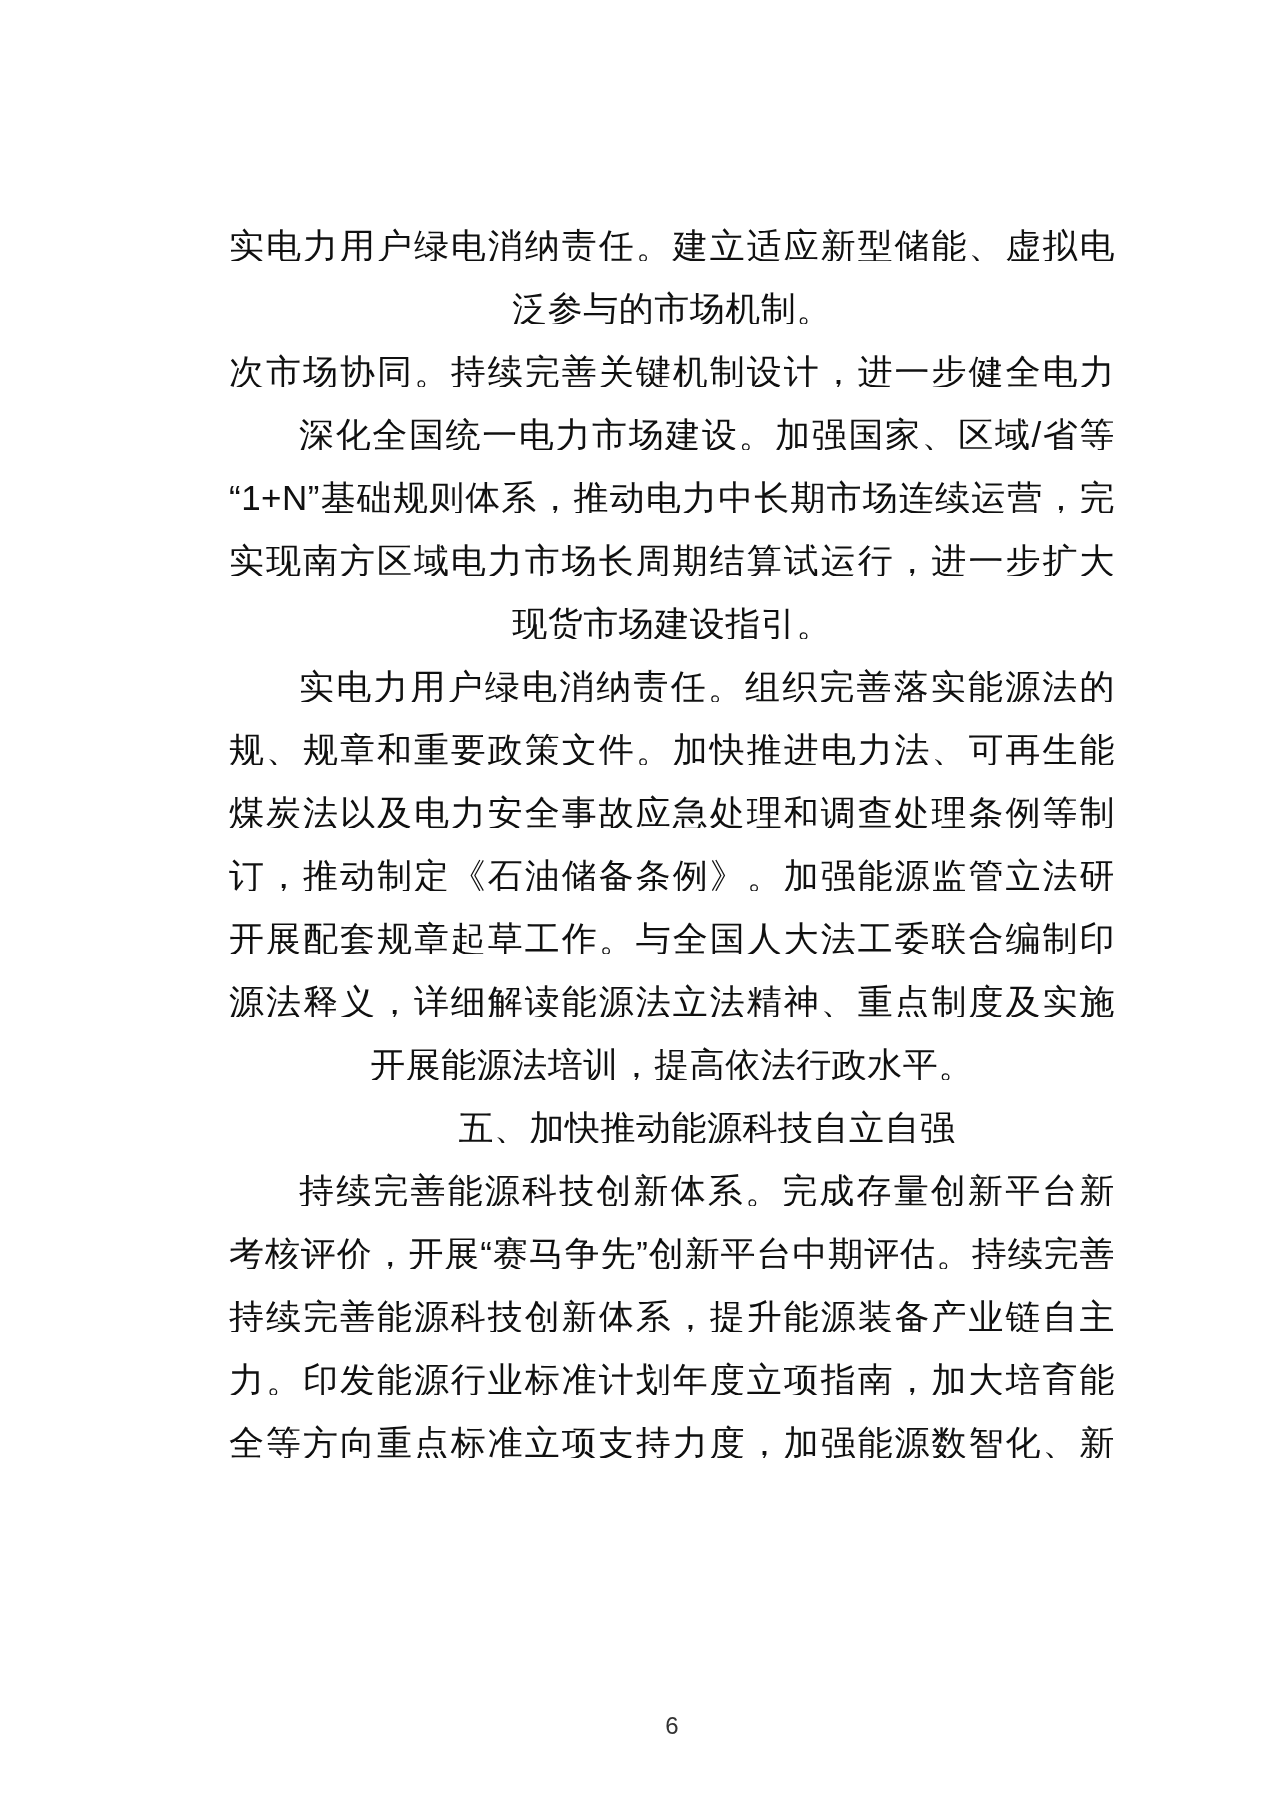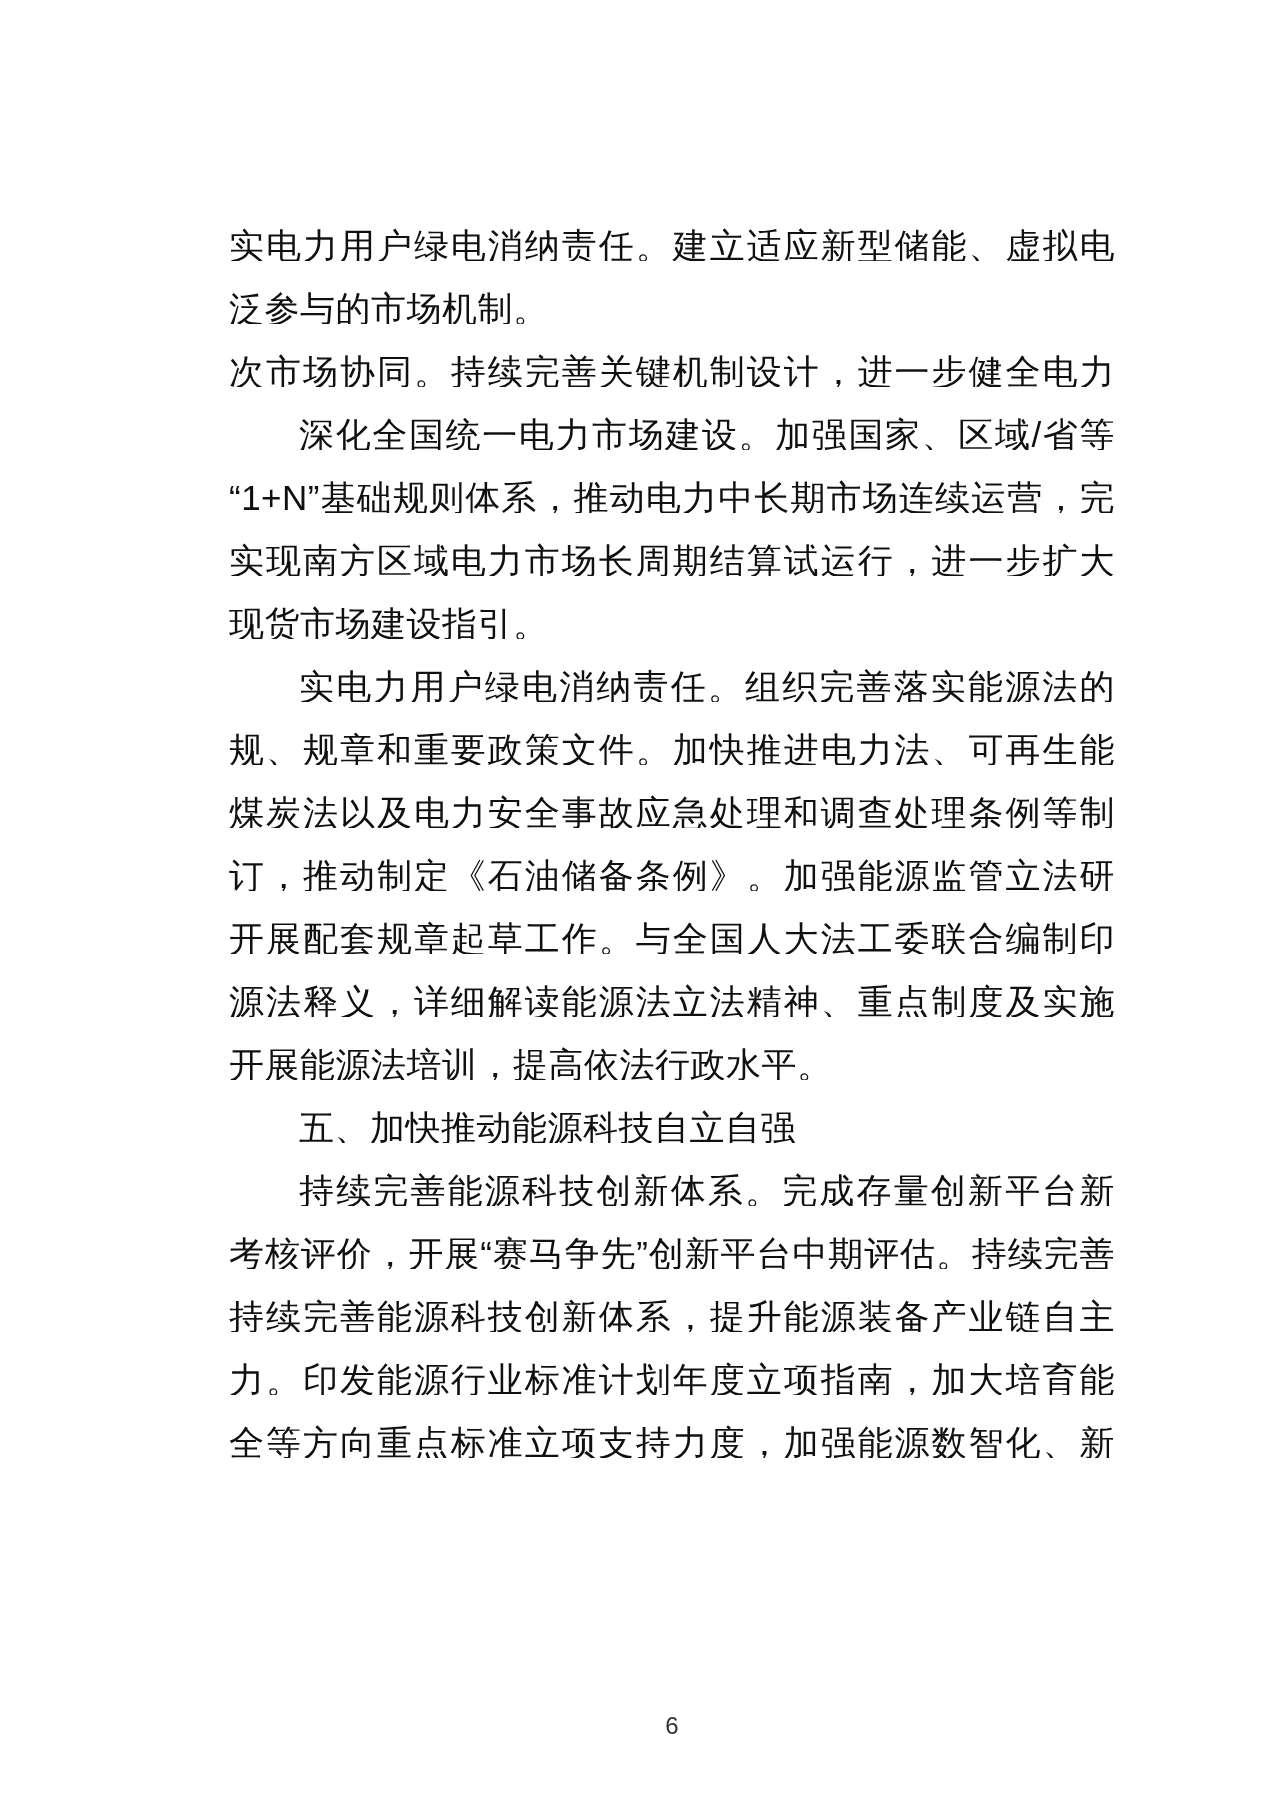--- a/index.html
+++ b/index.html
@@ -19,20 +19,21 @@
     top: 150px;
     width: 950px;
   }
   .line {
     height: 63px;
     line-height: 63px;
     font-size: 35px;
     color: #101010;
     letter-spacing: 0.5px;
     overflow: hidden;
+    text-align: center;
   }
   .line.justify {
     text-align: justify;
     text-align-last: justify;
   }
   .line.indent {
     text-indent: 2em;
   }
   .line.heading {
     font-weight: 500;

